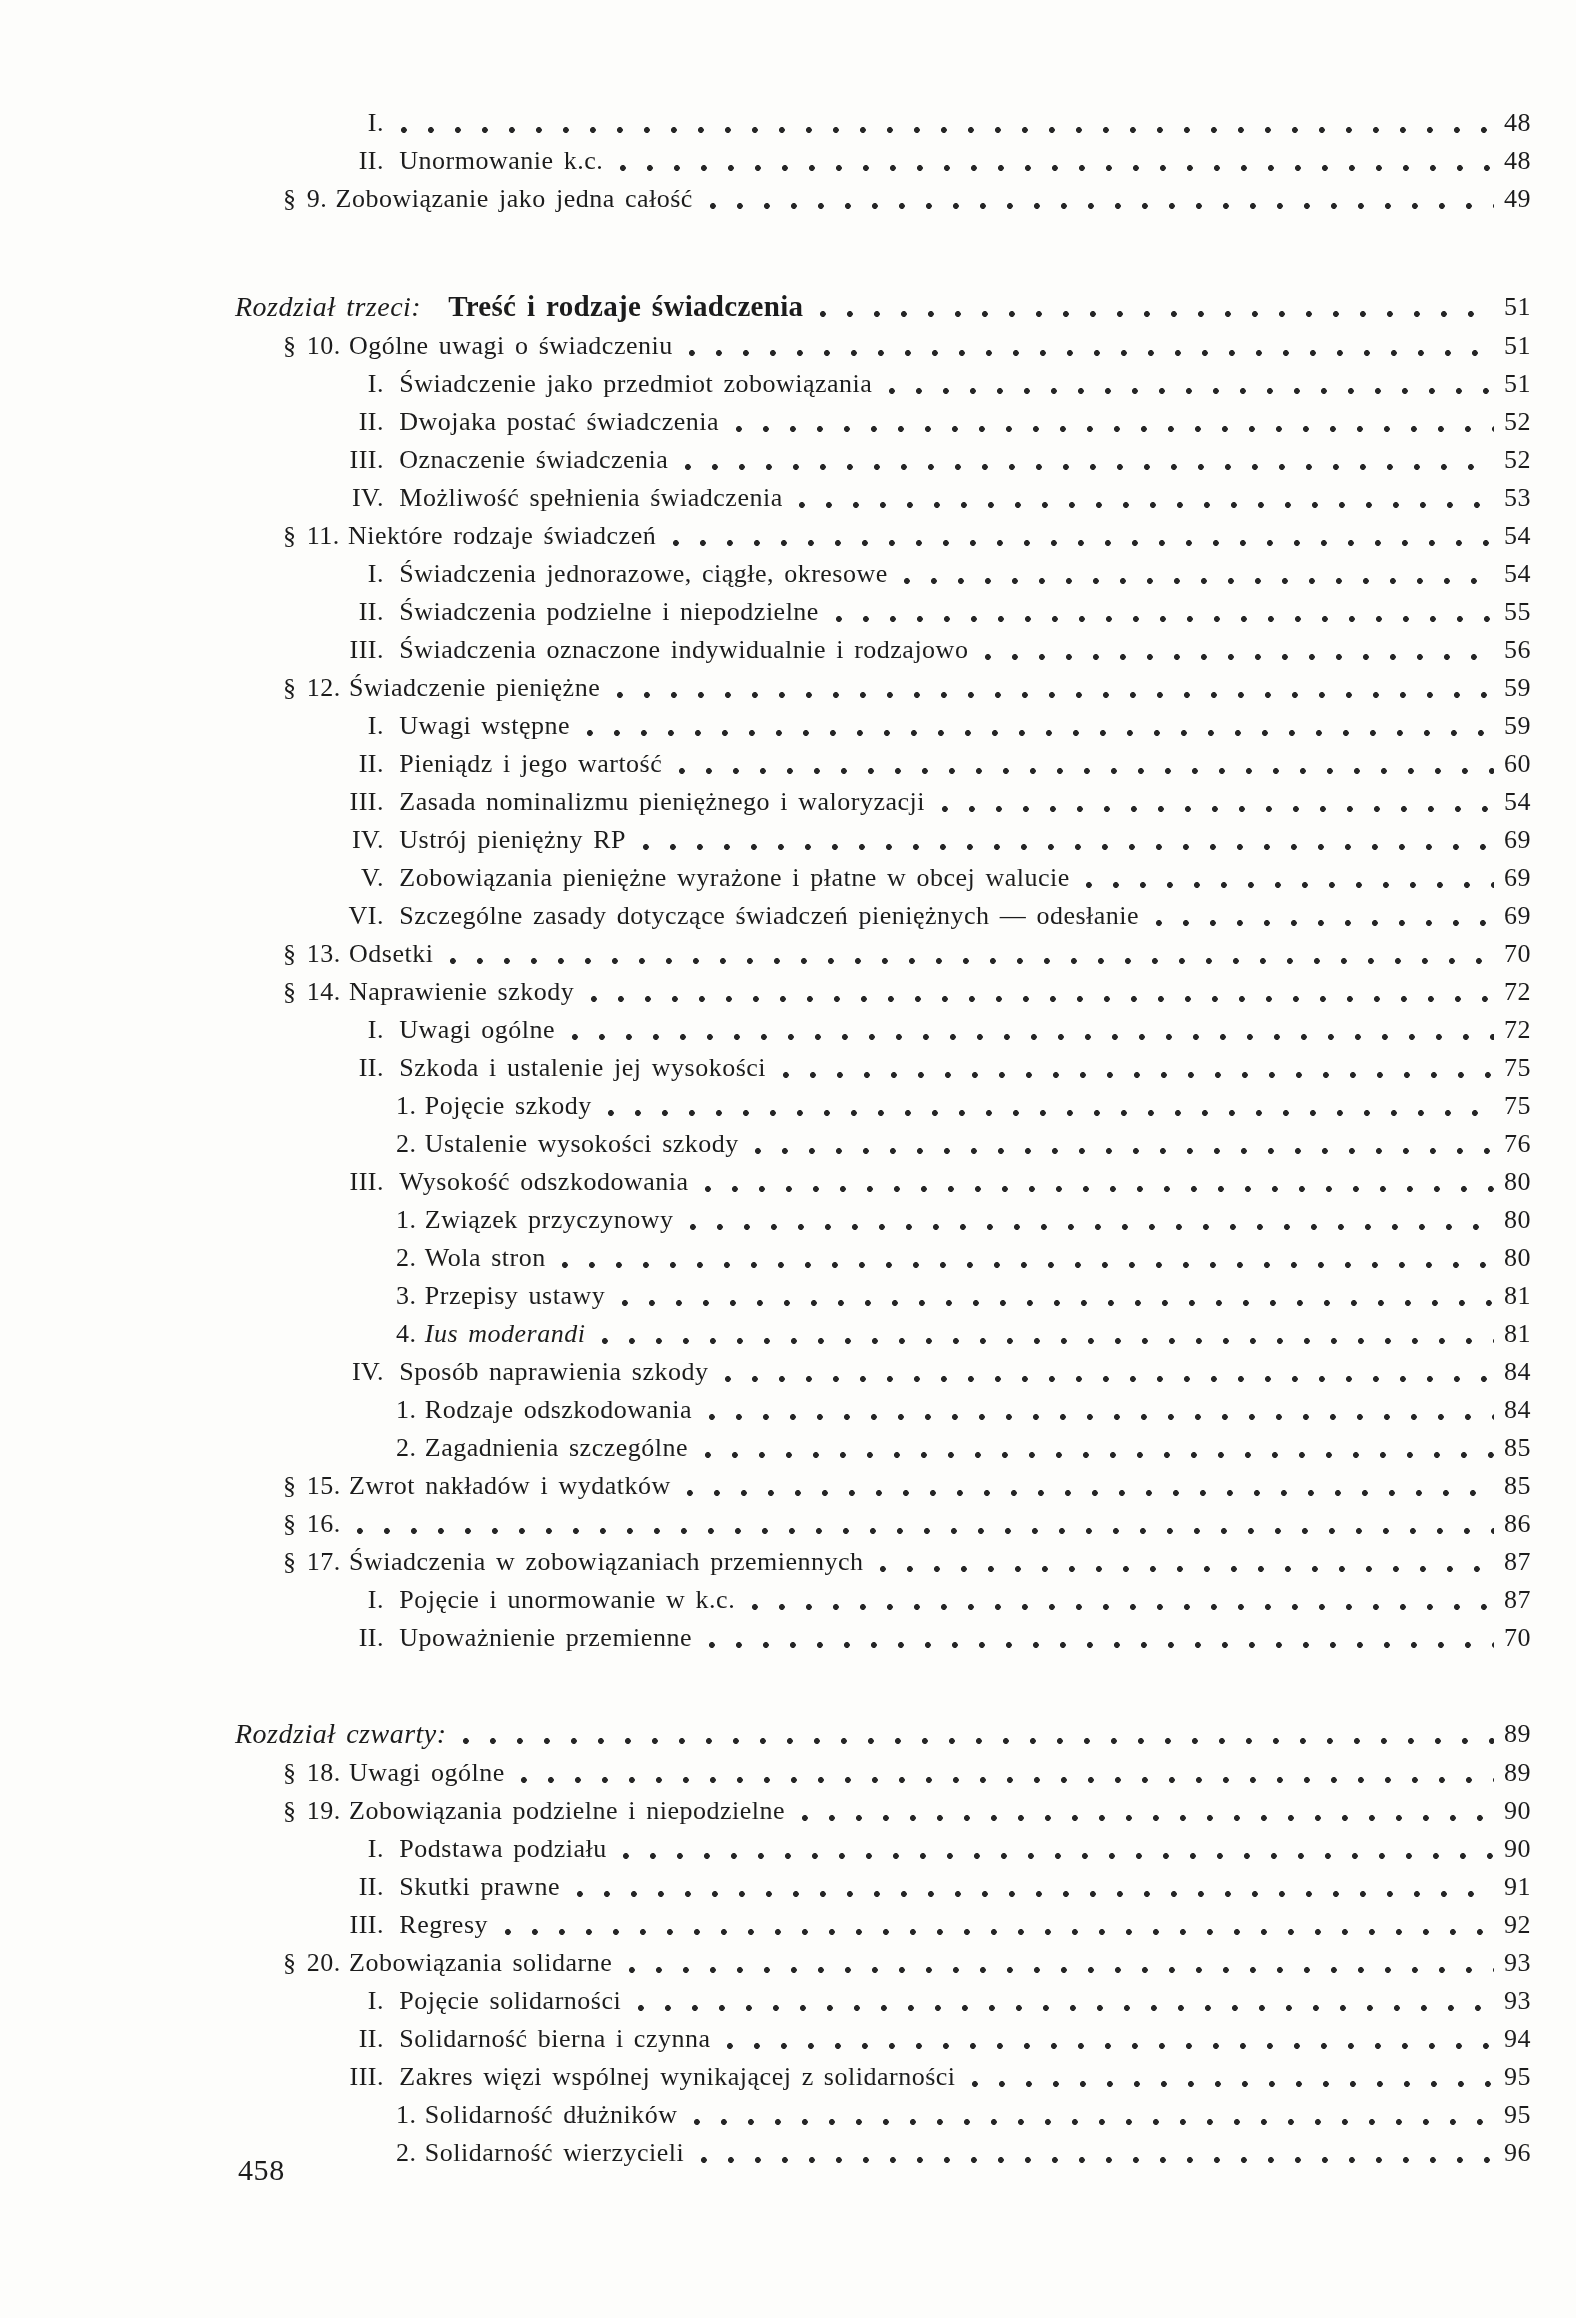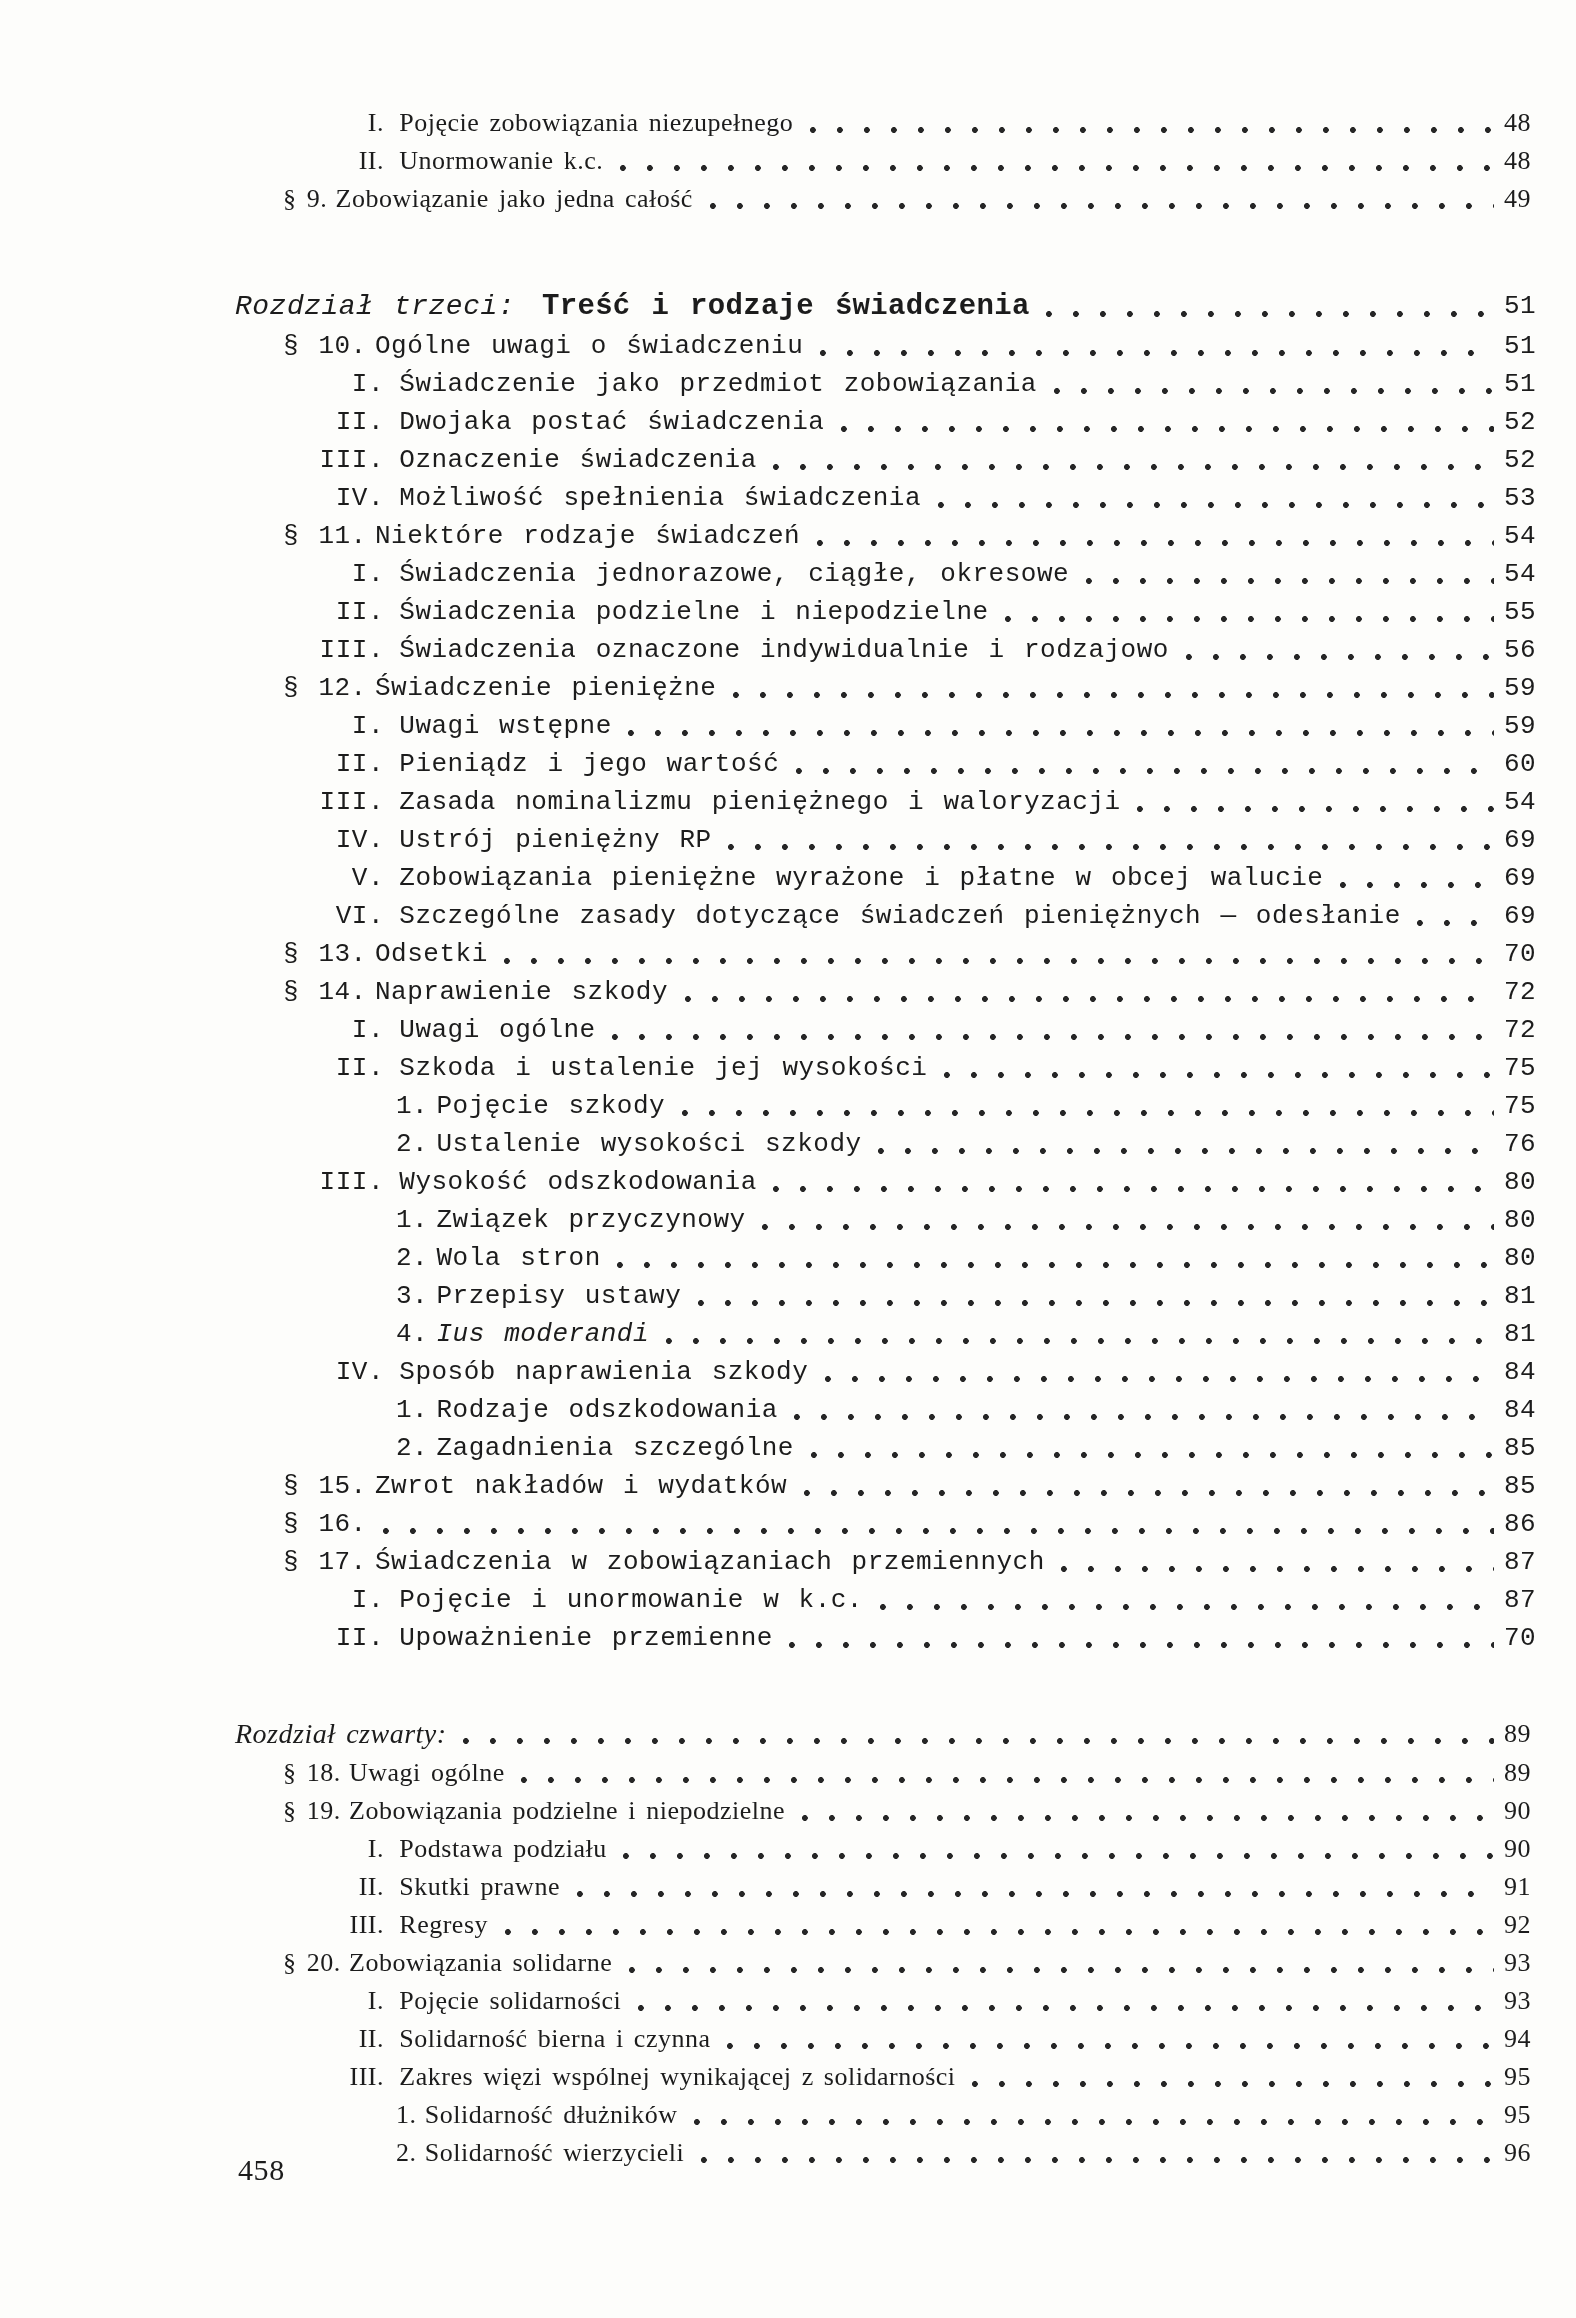--- a/index.html
+++ b/index.html
@@ -10,21 +10,21 @@
     height: 2319px;
     background: #fdfdfb;
     font-family: "Liberation Serif", "DejaVu Serif", serif;
     color: #1c1c1c;
     overflow: hidden;
     letter-spacing: 0.5px;
     word-spacing: 3.2px;
   }
   .toc { padding-top: 104px; }
   .toc-section { margin: 0; }
-  .toc-section.gap-large { margin-top: 68px; font-family: Liberation Mono, monospace; }
+  .toc-section.gap-large { margin-top: 68px; }
   .toc-section.gap-medium { margin-top: 56px; }
 
   .row {
     display: flex;
     height: 38px;
     line-height: 38px;
     font-size: 26px;
     white-space: nowrap;
   }
   .row.chapter {
@@ -73,21 +73,20 @@
 </style>
 </head>
 <body>
 
 <div class="page">
   <div class="toc" id="toc-root">
       <div class="toc-section">
         <div class="row">
           <span class="sp-a"></span>
           <span class="rnum">I.</span>
-          <span class="lbl after-roman">Pojęcie zobowiązania niezupełnego</span>
           <span class="leader"></span>
           <span class="pg">48</span>
         </div>
         <div class="row">
           <span class="sp-a"></span>
           <span class="rnum">II.</span>
           <span class="lbl after-roman">Unormowanie k.c.</span>
           <span class="leader"></span>
           <span class="pg">48</span>
         </div>

